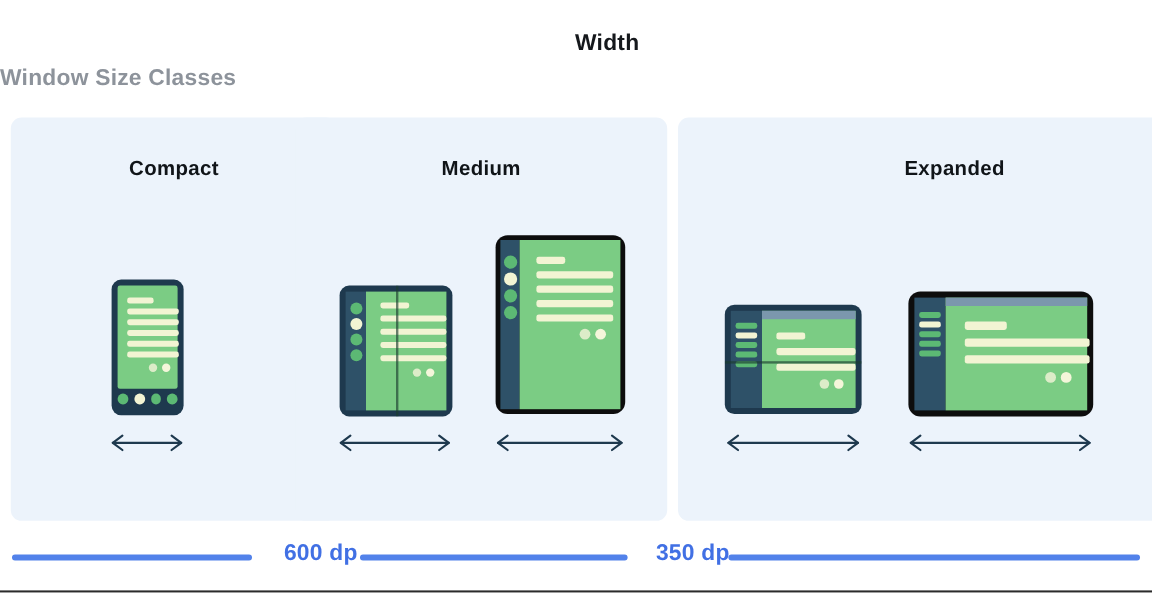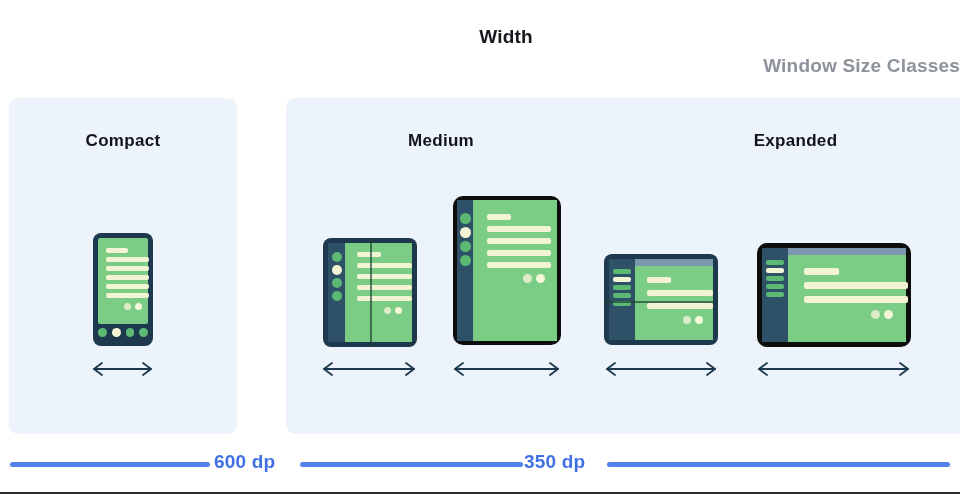--- a/index.html
+++ b/index.html
@@ -13,31 +13,31 @@
 
   
   .hdr-title {
     position:absolute; top:26px; left:0; width:100%;
     text-align:center; font-size:19px; font-weight:700; color:#15181c;
     letter-spacing:.2px;
     margin-left:26px;
   }
   .hdr-subtitle {
     position:absolute; top:55px; left:0; width:100%;
-    text-align:right; font-size:19px; font-weight:700;
+    text-align:left; font-size:19px; font-weight:700;
     color:var(--subtitle-gray,#8d939b); letter-spacing:.2px;
   }
 
   
   .panel {
     position:absolute; top:98px; height:336px;
     background:var(--panel-bg,#ecf3fb); border-radius:9px;
   }
-  .panel-0 { left:9px;   width:228px; }
-  .panel-1 { left:246px; width:310px;margin-left:40px; }
+  .panel-0 { left:9px;   width:272px; }
+  .panel-1 { left:246px; width:310px; }
   .panel-2 { left:565px; width:461px; }
   .panel-title {
     position:absolute; top:33px; left:0; width:100%;
     text-align:center; font-size:17px; font-weight:700; color:#101418;
     letter-spacing:.3px;
   }
   .devices { position:absolute; inset:0; }
 
   
   .device { position:absolute; display:flex; flex-direction:row; overflow:hidden; }
@@ -125,21 +125,21 @@
 
   
   .arrow { position:absolute; top:263px; }
 
   
   .fseg { position:absolute; top:462px; height:5px; border-radius:2.5px;
     background:var(--scale-blue,#5282ea); }
   .fseg-1 { left:10px;  width:200px; }
   .fseg-2 { left:300px; width:223px; }
   .fseg-3 { left:607px; width:343px; }
-  .flabel { position:absolute; top:451px; width:84px; text-align:left;
+  .flabel { position:absolute; top:451px; width:84px; text-align:right;
     font-size:19px; font-weight:700; color:var(--scale-text-blue,#4170e4);
     letter-spacing:.2px; white-space:nowrap; }
   .flabel-600 { left:214px; }
   .flabel-840 { left:524px; }
 
   .bottom-edge { position:absolute; left:0; right:0; bottom:0; height:2px; background:#2b2b2b; }
 </style>
 </head>
 <body>
 

